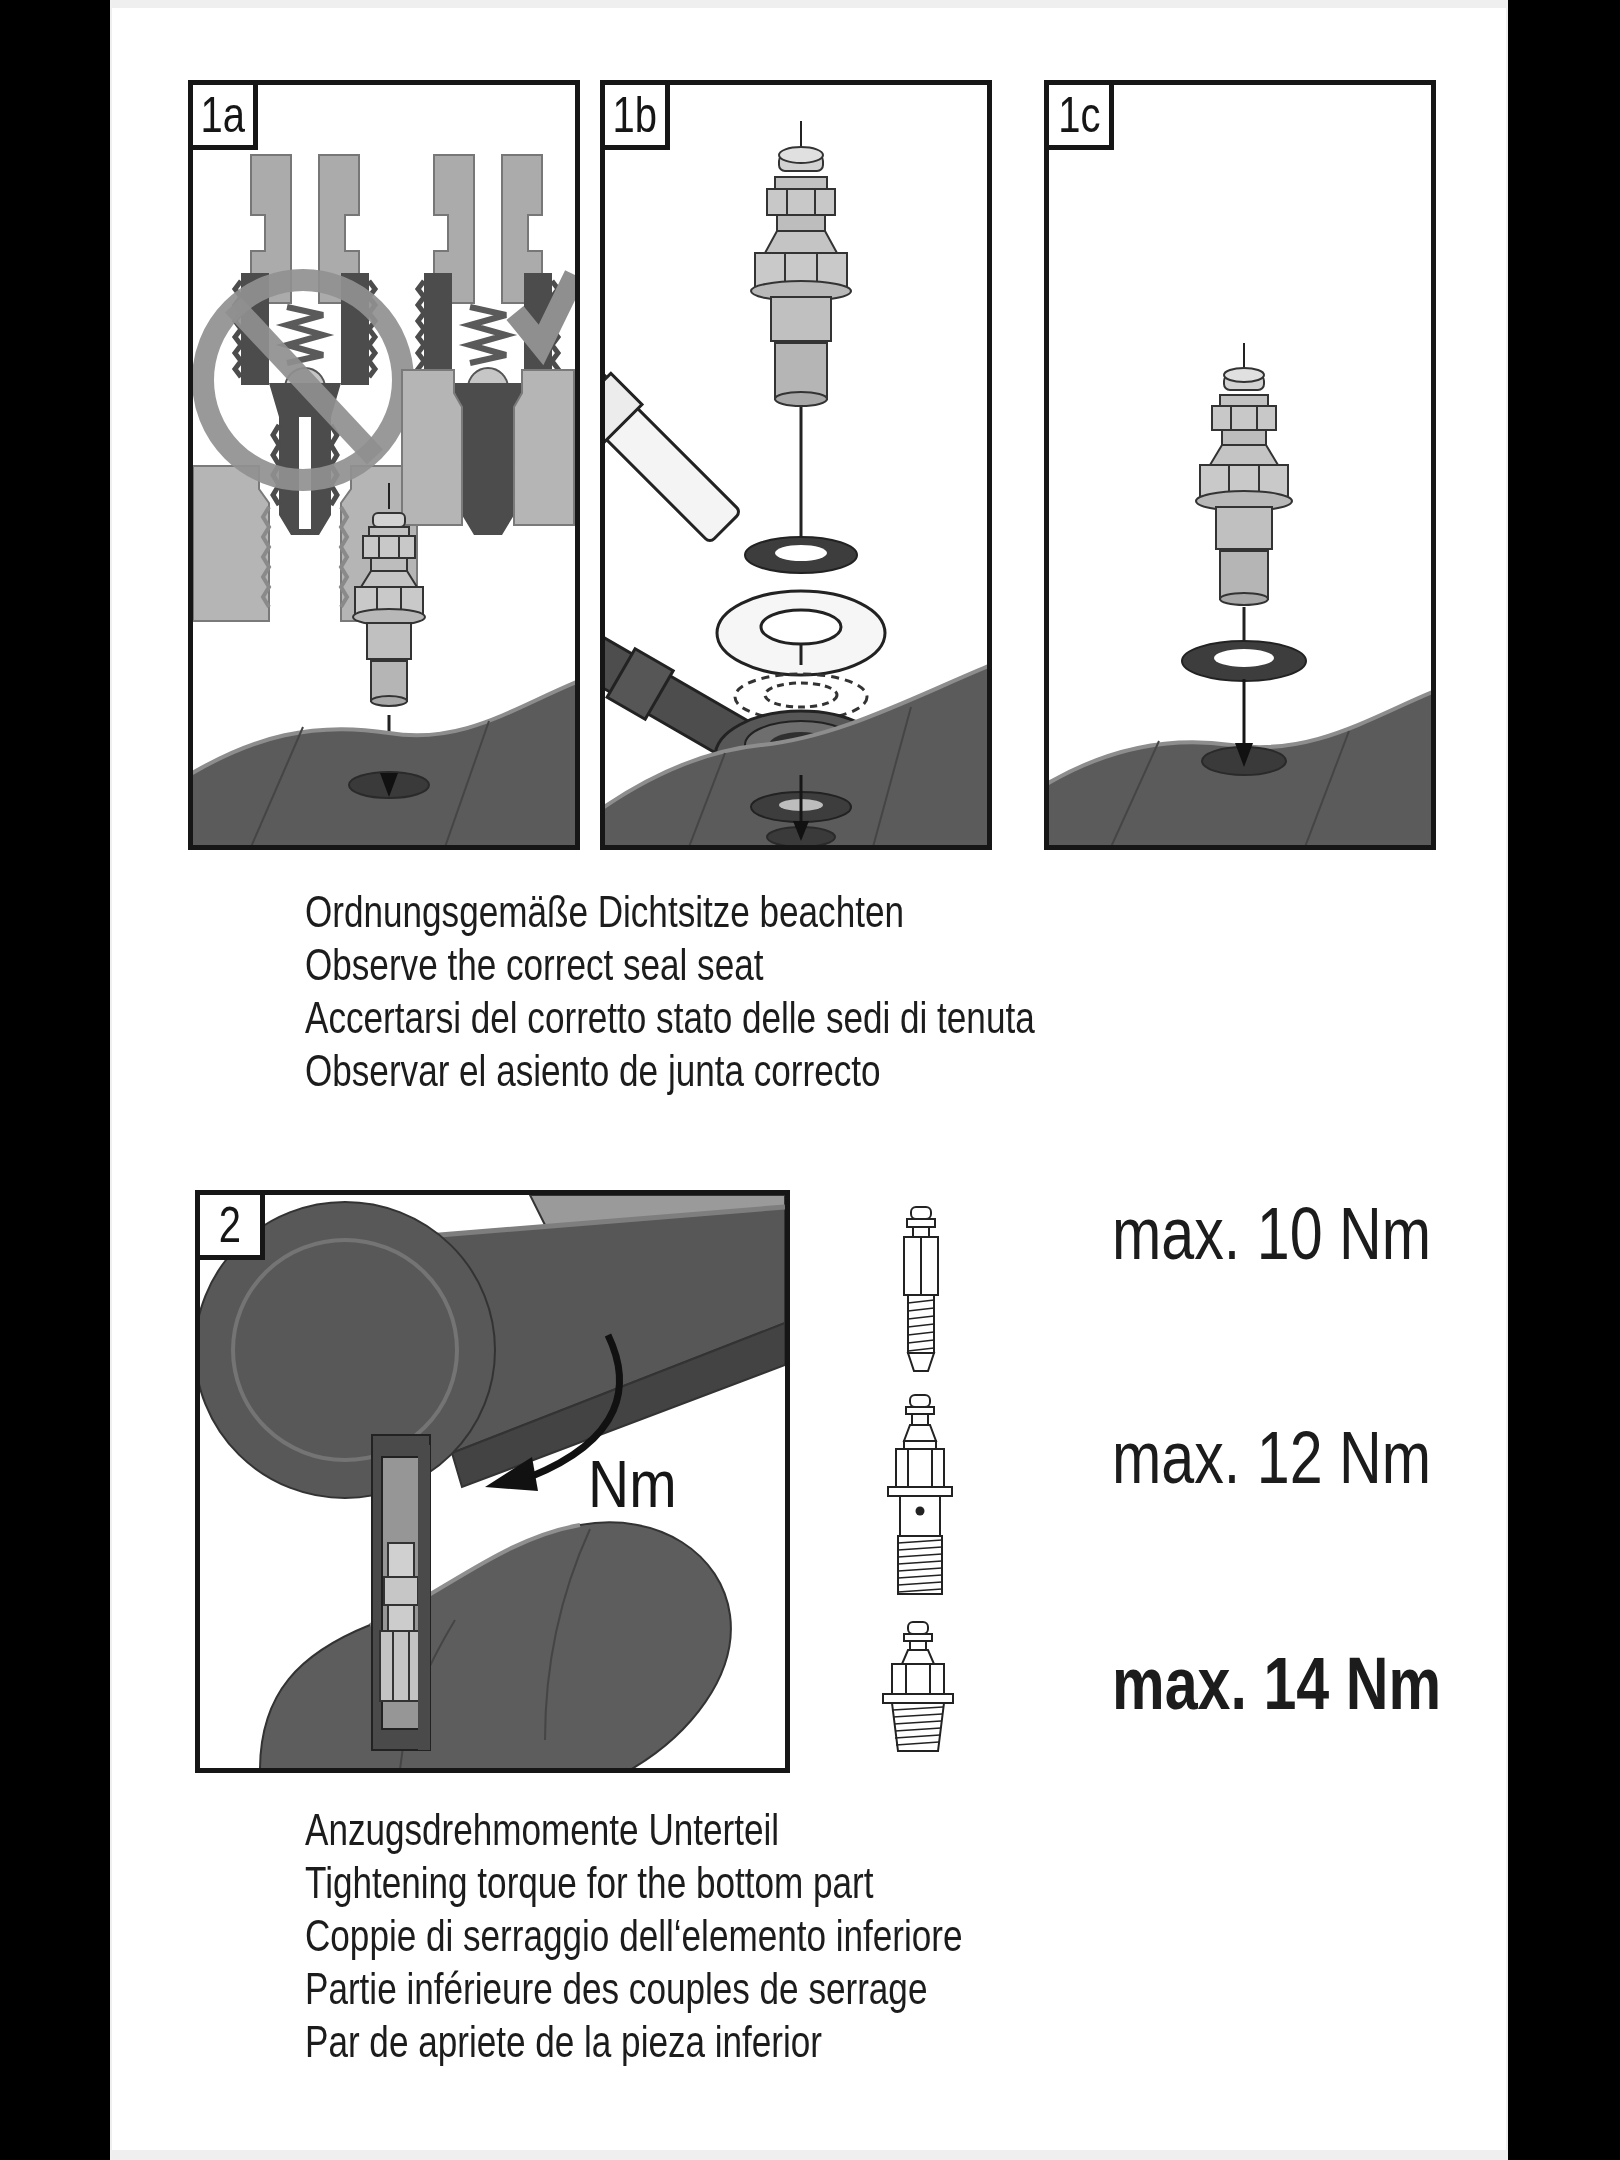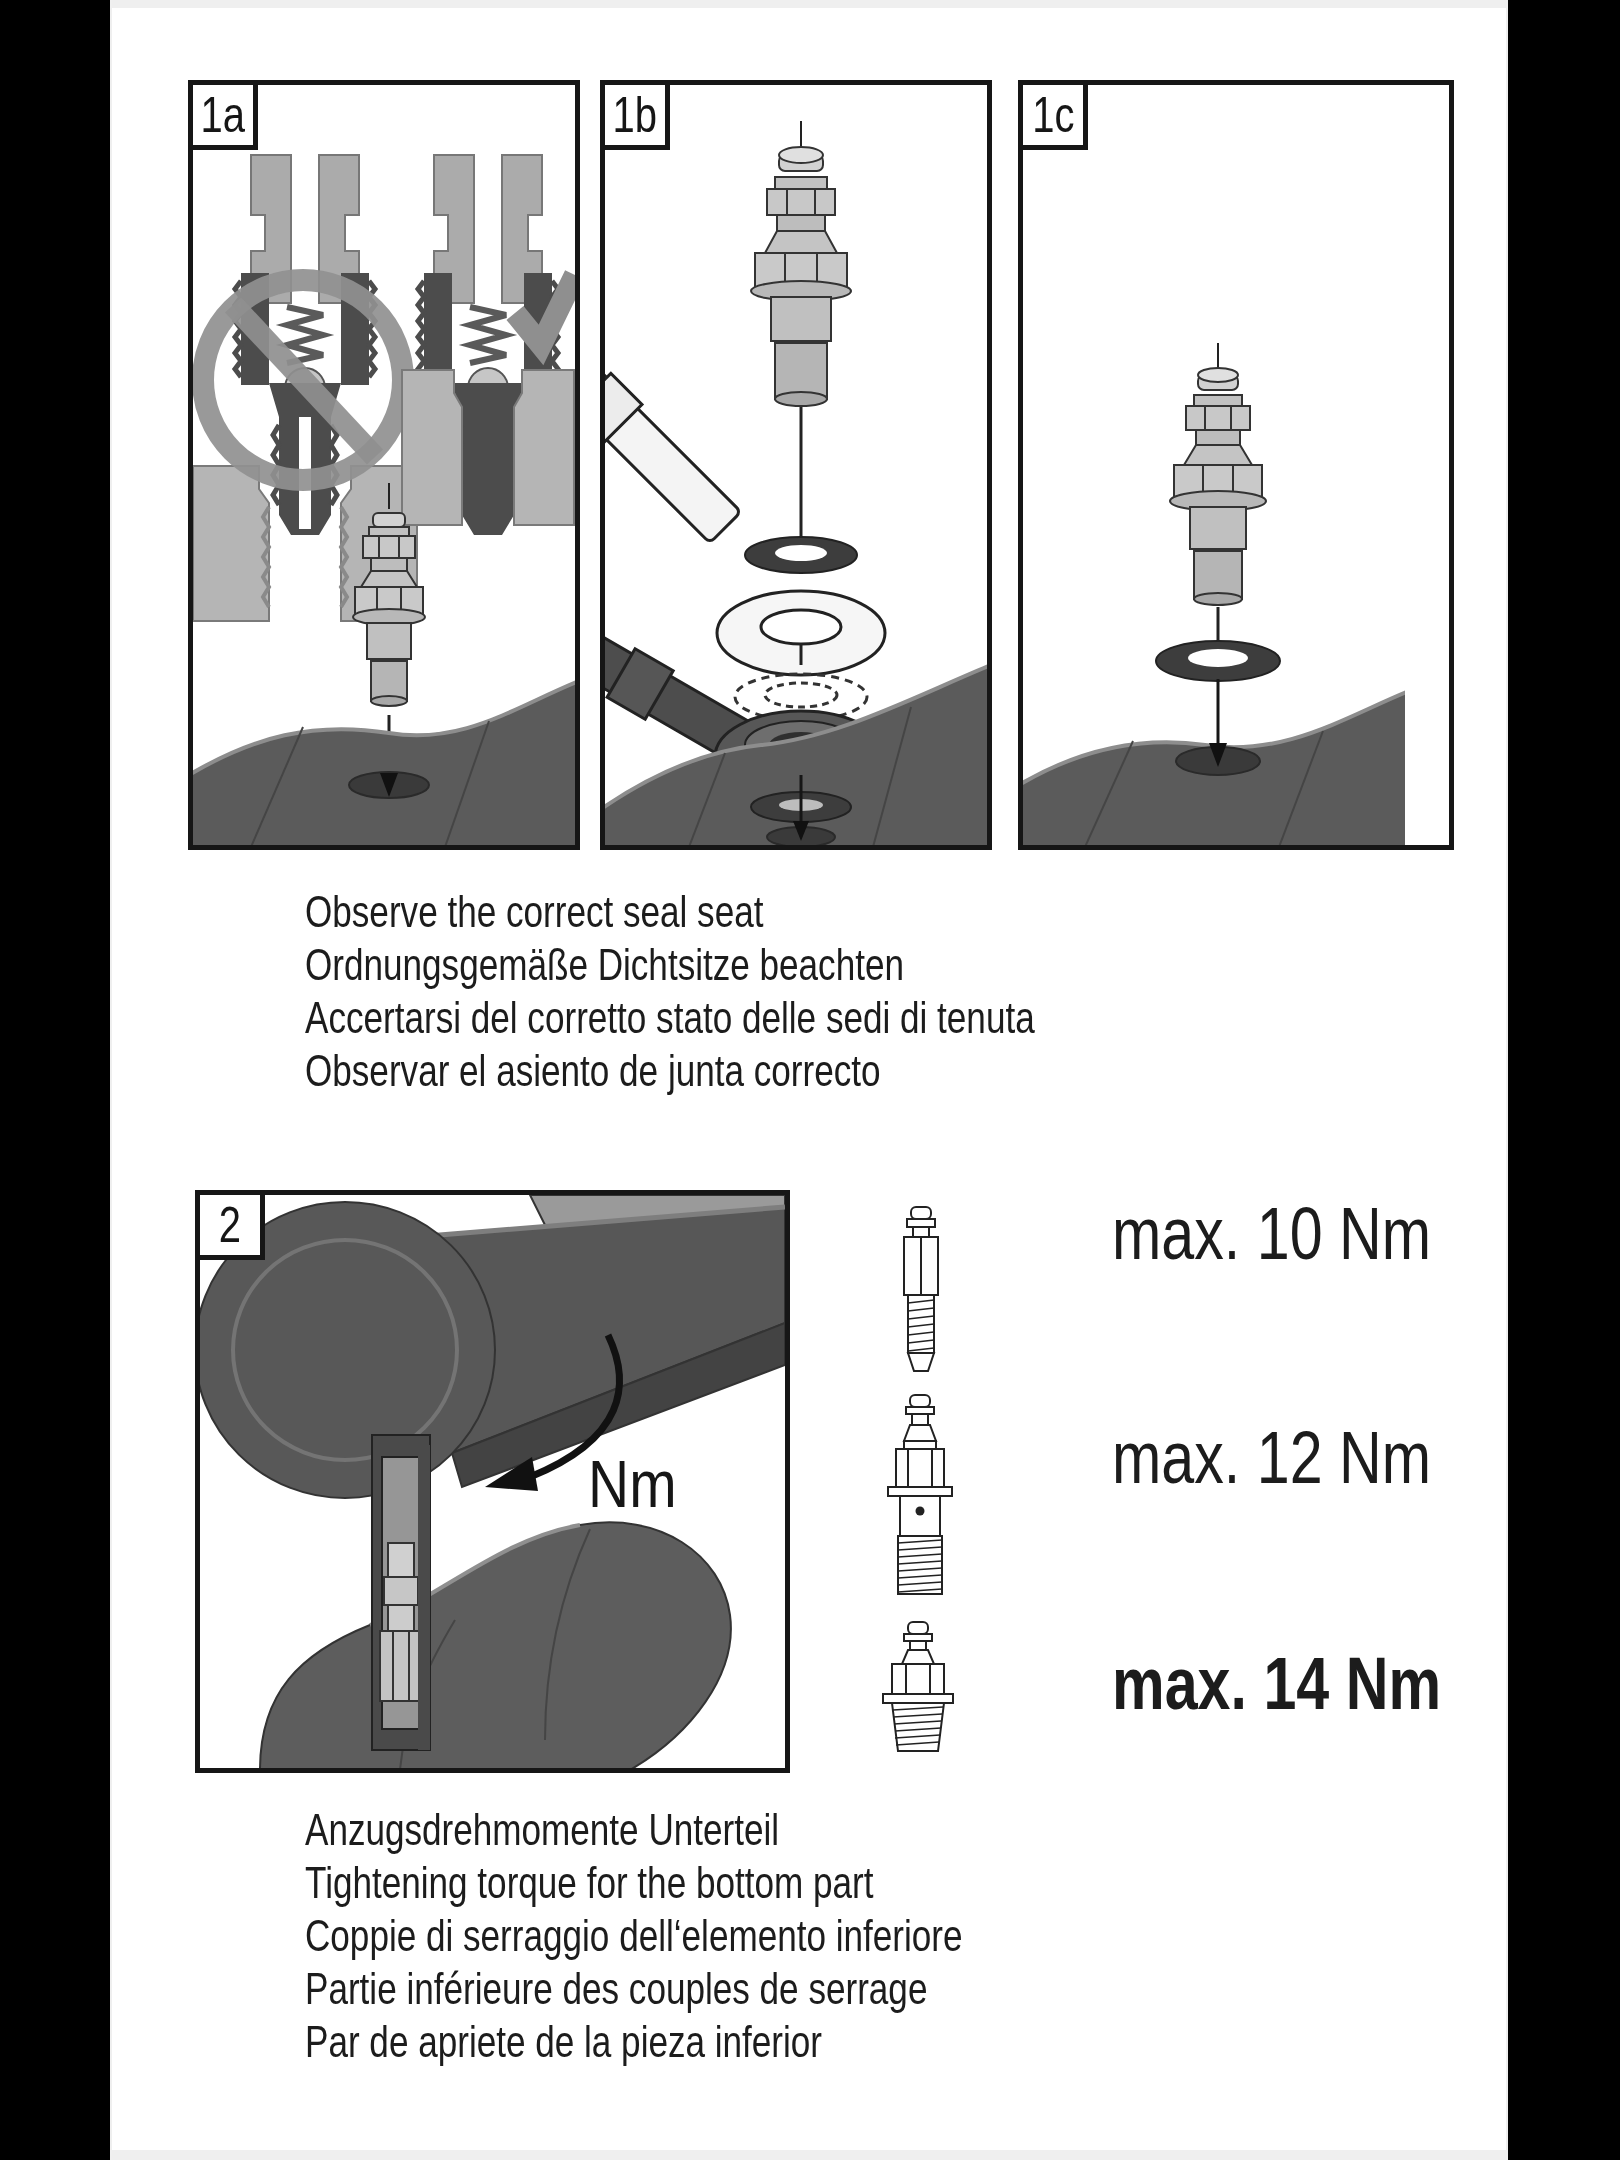--- a/index.html
+++ b/index.html
@@ -177,21 +177,21 @@
         <ellipse cx="196" cy="720" rx="22" ry="6" fill="#bdbdbd"></ellipse>
         <line x1="196" y1="690" x2="196" y2="742" stroke="#161616" stroke-width="3"></line>
         <ellipse cx="196" cy="752" rx="34" ry="10" fill="#3a3a3a" stroke="#2a2a2a" stroke-width="2"></ellipse>
         <path d="M196,756 L188,736 L204,736 Z" fill="#111"></path>
       </svg>
       <div class="plabel">
         <span>1b</span>
       </div>
     </div>
 
-    <div class="panel" style="left:906px;top:72px;width:382px;height:760px;padding-left:44px;">
+    <div class="panel" style="left:932px;top:72px;width:382px;height:760px;">
       <svg width="382" height="760" viewBox="0 0 382 760">
         <g stroke="#333" stroke-width="2">
           <line x1="195" y1="258" x2="195" y2="286" stroke="#222"></line>
           <rect x="175" y="290" width="40" height="15" rx="6" fill="#d2d2d2"></rect>
           <ellipse cx="195" cy="290" rx="20" ry="7" fill="#e0e0e0"></ellipse>
           <rect x="171" y="310" width="48" height="11" fill="#c2c2c2"></rect>
           <rect x="163" y="321" width="64" height="24" fill="#c8c8c8"></rect>
           <line x1="182" y1="321" x2="182" y2="345"></line>
             <line x1="208" y1="321" x2="208" y2="345"></line>
           <rect x="173" y="345" width="44" height="15" fill="#bdbdbd"></rect>
@@ -215,22 +215,22 @@
         <path d="M300,646 L256,762" stroke="#454545" stroke-width="2"></path>
         <ellipse cx="195" cy="676" rx="42" ry="14" fill="#3a3a3a" stroke="#2a2a2a" stroke-width="2"></ellipse>
         <path d="M195,682 L186,658 L204,658 Z" fill="#111"></path>
       </svg>
       <div class="plabel">
         <span>1c</span>
       </div>
     </div>
 
     <div class="caption" style="top:877px;">
+      <div class="cap-line"><span class="cond">Ordnungsgemäße Dichtsitze beachten</span></div>
       <div class="cap-line"><span class="cond">Observe the correct seal seat</span></div>
-      <div class="cap-line"><span class="cond">Ordnungsgemäße Dichtsitze beachten</span></div>
       <div class="cap-line"><span class="cond">Accertarsi del corretto stato delle sedi di tenuta</span></div>
       <div class="cap-line"><span class="cond">Observar el asiento de junta correcto</span></div>
     </div>
 
     <div class="panel" style="left:83px;top:1182px;width:585px;height:573px;">
       <svg width="585" height="573" viewBox="0 0 585 573">
 
         <polygon points="330,0 585,0 585,42 345,30" fill="#9a9a9a" stroke="#333" stroke-width="2"></polygon>
         <polygon points="215,42 585,12 585,128 252,258" fill="#575757" stroke="#333" stroke-width="2"></polygon>
         <line x1="215" y1="42" x2="585" y2="12" stroke="#7e7e7e" stroke-width="5"></line>

